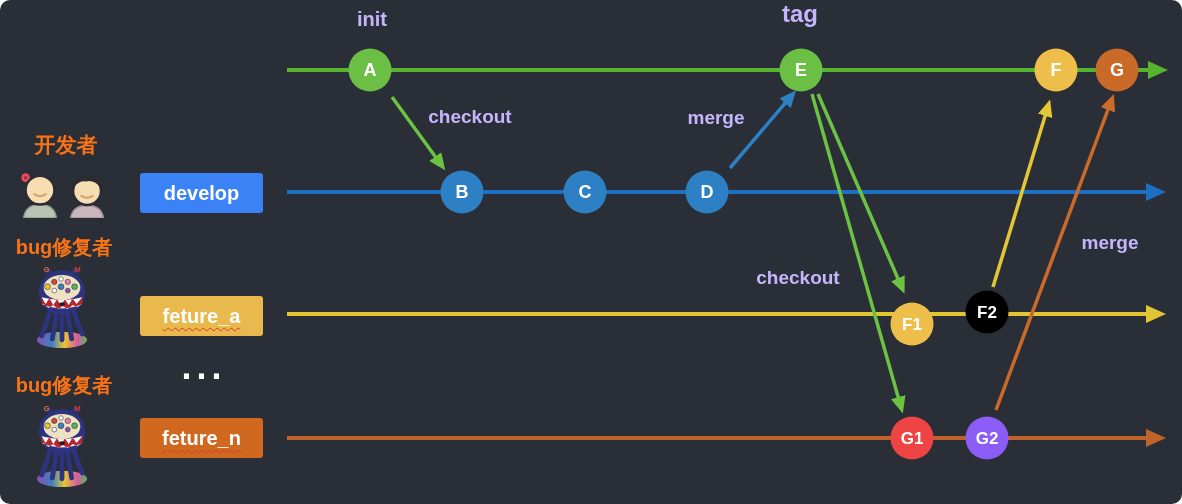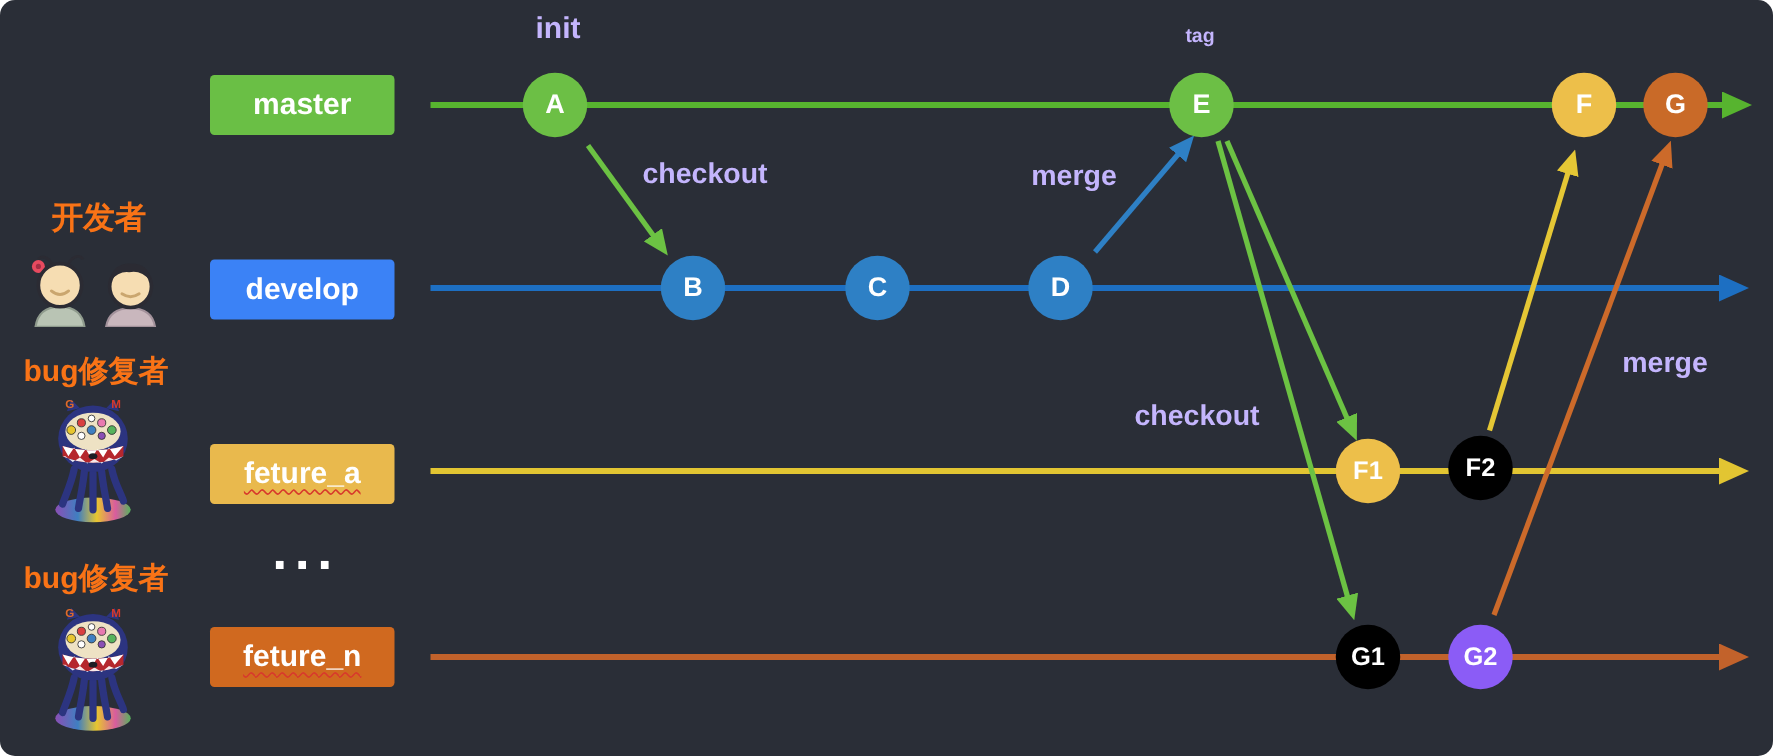--- a/index.html
+++ b/index.html
@@ -75,39 +75,38 @@
     <line x1="287" y1="438" x2="1148" y2="438" stroke-width="4" marker-end="url(#m-orange-line)" style="stroke: rgb(194, 98, 43);"></line>
 
     <line x1="392" y1="97" x2="437" y2="159" stroke-width="3.5" marker-end="url(#m-green-arrow)" style="stroke: rgb(108, 194, 67);"></line>
     <line x1="730" y1="168" x2="787" y2="101" stroke-width="3.5" marker-end="url(#m-blue-arrow)" style="stroke: rgb(46, 128, 197);"></line>
     <line x1="818" y1="94" x2="899" y2="281" stroke-width="3.5" marker-end="url(#m-green-arrow)" style="stroke: rgb(108, 194, 67);"></line>
     <line x1="812" y1="94" x2="899" y2="400" stroke-width="3.5" marker-end="url(#m-green-arrow)" style="stroke: rgb(108, 194, 67);"></line>
     <line x1="993" y1="287" x2="1046" y2="113" stroke-width="3.5" marker-end="url(#m-yellow-arrow)" style="stroke: rgb(229, 199, 53);"></line>
     <line x1="996" y1="410" x2="1109" y2="107" stroke-width="3.5" marker-end="url(#m-orange-arrow)" style="stroke: rgb(204, 106, 42);"></line>
   </svg>
 
-  <div class="branch-box" style="top: 50px; background-color: rgb(106, 191, 69);">master</div>
   <div class="branch-box" style="top: 173px; background-color: #3b82f6;">develop</div>
   <div class="branch-box misspelled" style="top: 418px; background-color: rgb(208, 105, 31);">feture_n</div>
   <div class="branch-box misspelled" style="top: 296px; background-color: rgb(233, 185, 77);">feture_a</div>
 
   <div class="commit" style="left: 370px; top: 70px; background-color: rgb(108, 191, 69);">A</div>
   <div class="commit" style="left: 462px; top: 192px; background-color: rgb(46, 128, 197);">B</div>
   <div class="commit" style="left: 585px; top: 192px; background-color: rgb(46, 128, 197);">C</div>
   <div class="commit" style="left: 707px; top: 192px; background-color: rgb(46, 128, 197);">D</div>
   <div class="commit" style="left: 801px; top: 70px; background-color: rgb(108, 191, 69);">E</div>
   <div class="commit" style="left: 1056px; top: 70px; background-color: rgb(237, 191, 74);">F</div>
   <div class="commit" style="left: 1117px; top: 70px; background-color: rgb(201, 106, 40);">G</div>
-  <div class="commit small-label" style="left: 912px; top: 314px; background-color: rgb(237, 191, 74);">F1</div>
+  <div class="commit small-label" style="left: 912px; top: 324px; background-color: rgb(237, 191, 74);">F1</div>
   <div class="commit small-label" style="left: 987px; top: 312px; background-color: #000000;">F2</div>
-  <div class="commit small-label" style="left: 912px; top: 438px; background-color: #000000;">G1</div>
+  <div class="commit small-label" style="left: 912px; top: 438px; background-color: #ef4444;">G1</div>
   <div class="commit small-label" style="left: 987px; top: 438px; background-color: #8b5cf6;">G2</div>
 
   <div class="anno" style="left:372px;top:8px;font-size:20px;">init</div>
-  <div class="anno" style="left:800px;top:16px;font-size:13px;">tag</div>
+  <div class="anno" style="left:800px;top:0;font-size:24px;">tag</div>
   <div class="anno" style="left:470px;top:106px;">checkout</div>
   <div class="anno" style="left:716px;top:107px;">merge</div>
   <div class="anno" style="left:798px;top:267px;">checkout</div>
   <div class="anno" style="left:1110px;top:232px;">merge</div>
 
   <div class="actor-label" style="left:66px;top:131px;font-size:21px;">开发者</div>
   <div class="actor-label" style="left:64px;top:234px;">bug修复者</div>
   <div class="actor-label" style="left:64px;top:372px;">bug修复者</div>
   <div class="ellipsis" style="left:204px;top:352px;">...</div>
 

